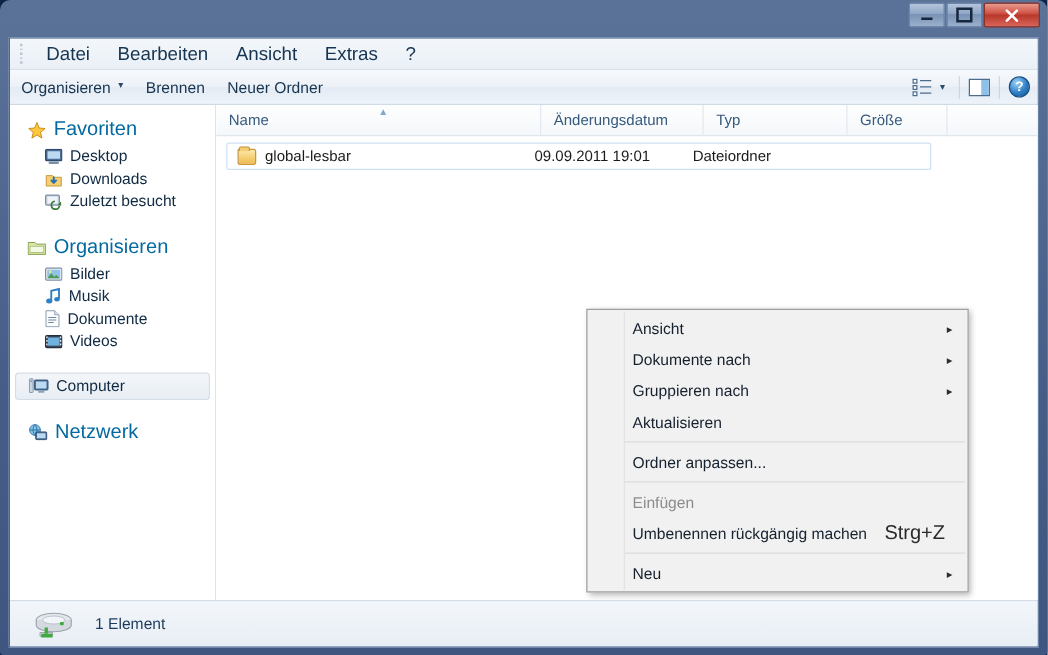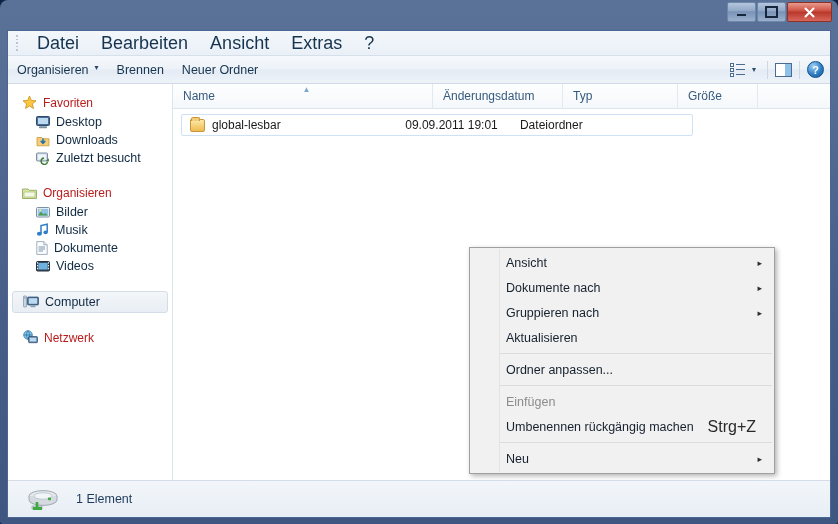--- a/index.html
+++ b/index.html
@@ -97,21 +97,21 @@
 
   
   #menubar {
     position:absolute; left:0; top:0; width:100%; height:25px;
     background: linear-gradient(to bottom,#f3f7fb 0%, #eaf0f7 100%);
     border-bottom:1px solid #d6e0ea;
     display:flex; align-items:center;
   }
   #grip { width:10px; height:16px; margin:0 4px 0 4px; display:flex; flex-direction:column; justify-content:center; align-items:center; gap:2px; }
   #grip i { width:2px; height:2px; background:#b9c5d4; display:block; }
-  .menuitem { padding:3px 11px; color:#16344f; font-size:18px; }
+  .menuitem { padding:3px 11px; color:#16344f; font-size:15px; }
 
   
   #toolbar {
     position:absolute; left:0; top:25px; width:100%; height:28px;
     background: linear-gradient(to bottom,#f6f9fc 0%, #edf2f8 48%, #e4ebf4 52%, #eef3f9 100%);
     border-bottom:1px solid #cfdae6;
     display:flex; align-items:center;
   }
   .tbitem { padding:4px 9px; color:#16344f; font-size:12.5px; display:flex; align-items:flex-start; gap:6px; }
   .tb-caret { font-size:8px; color:#2a4a6b; }
@@ -131,21 +131,21 @@
   }
 
   
   #panes { position:absolute; left:0; top:53px; right:0; bottom:37px; display:flex; background:#fff; }
   #sidebar {
     width:165px; background:#fff;
     border-right:1px solid #dce4ec;
     padding-top:8px; overflow:hidden;
   }
   .nav-group { margin-bottom:2px; }
-  .nav-root { display:flex; align-items:flex-end; gap:6px; padding:3px 6px 3px 14px; color:#b91c1c; font-size:12px; }
+  .nav-root { display:flex; align-items:center; gap:6px; padding:3px 6px 3px 14px; color:#0369a1; font-size:16px; }
   .nav-child { display:flex; align-items:center; gap:6px; padding:2px 6px 2px 28px; color:#102a43; font-size:12.5px; }
   .nav-spacer { height:14px; }
   .nav-selected {
     margin:0 4px; padding:3px 6px 3px 10px;
     background: linear-gradient(to bottom,#f3f6f9 0%, #e8eef4 100%);
     border:1px solid #d3dde7; border-radius:3px;
     display:flex; align-items:center; gap:6px; color:#102a43; font-size:12.5px;
   }
 
   #content { flex:1; position:relative; background:#fff; overflow:hidden; }
@@ -156,21 +156,21 @@
     position:relative;
   }
   .col {
     color:#365a7d; font-size:12px; padding-left:10px;
     border-right:1px solid #e2e9f0; height:25px; display:flex; align-items:center;
     position:relative;
   }
   .sortmark { position:absolute; top:1px; left:50%; color:#7fa8cf; font-size:8px; }
 
   #filerow {
-    position:absolute; left:8px; top:30px; width:512px; height:22px;
+    position:absolute; left:8px; top:30px; width:564px; height:22px;
     border:1px solid #cfe2f5; border-radius:2px;
     background:#fff;
     display:flex; align-items:center;
   }
   .cell { font-size:12px; color:#1a1a1a; display:flex; align-items:center; gap:7px; }
 
   .folder-ico {
     width:15px; height:13px; position:relative; flex:none;
     background: linear-gradient(to bottom,#fde9af 0%, #f6cf74 55%, #edbc55 100%);
     border:1px solid #c9973a; border-radius:1px 2px 2px 2px;

